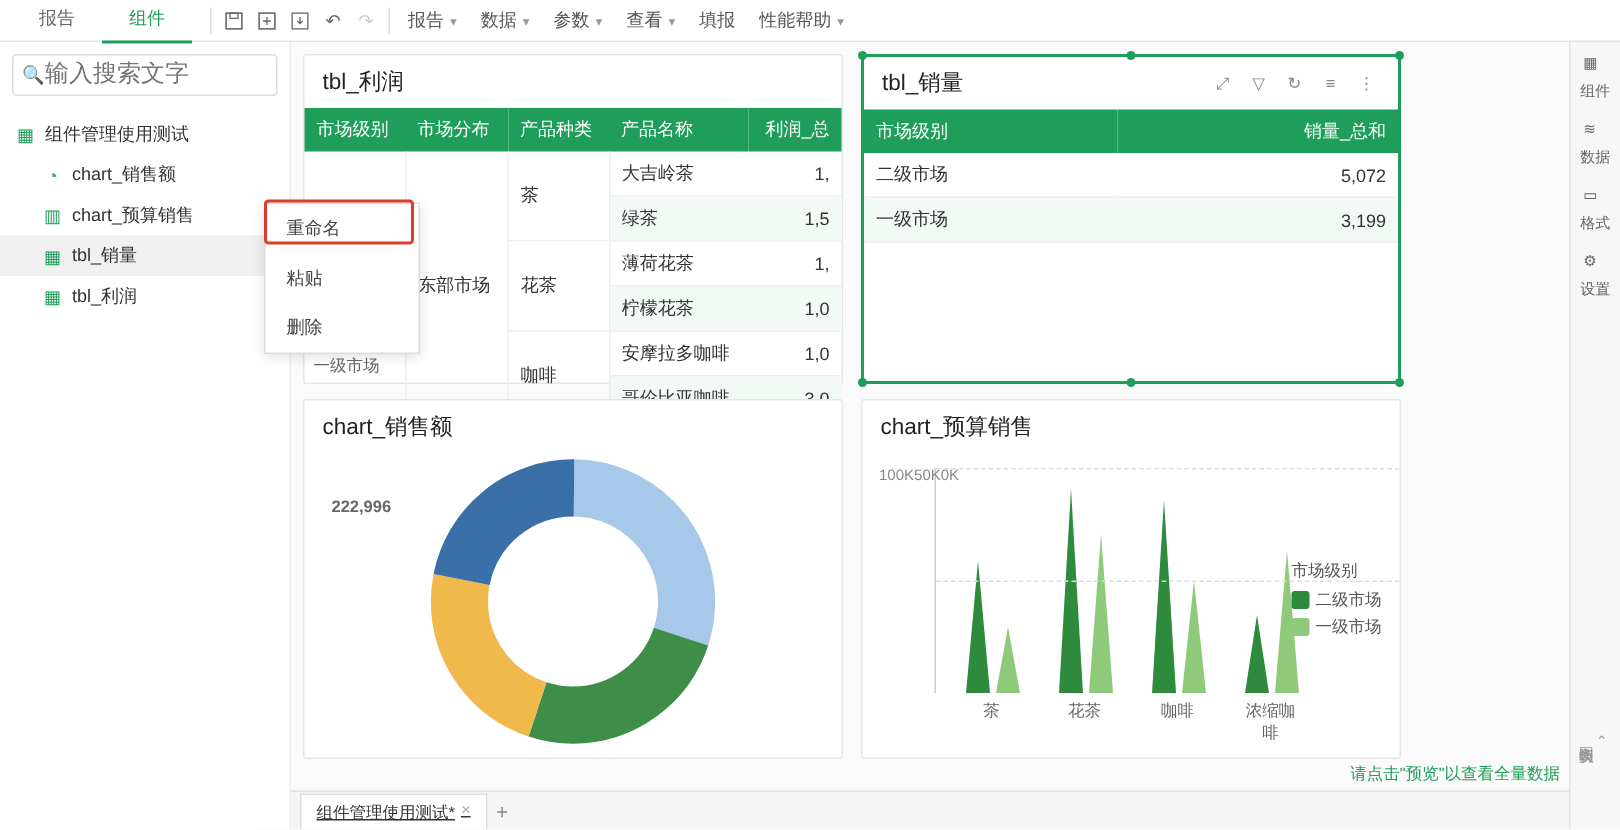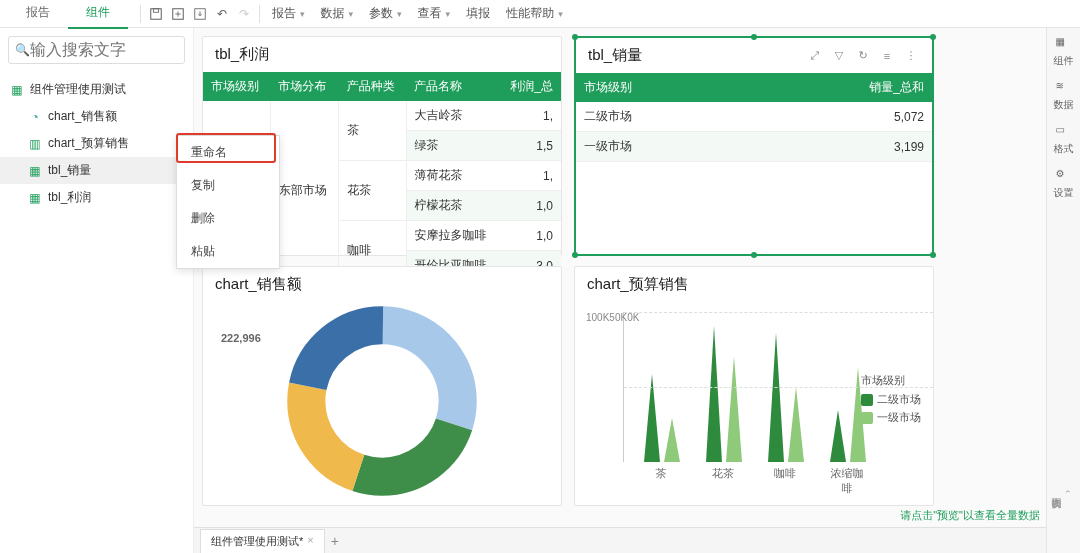--- a/index.html
+++ b/index.html
@@ -58,21 +58,21 @@
 
 .right-rail { width: 34px; background: #f7f7f7; border-left: 1px solid #e5e5e5; display: flex; flex-direction: column; align-items: center; padding-top: 8px; gap: 12px; }
 .rr-item { display: flex; flex-direction: column; align-items: center; gap: 2px; cursor: pointer; color: #666; font-size: 10px; }
 .rr-item svg, .rr-item .ic { width: 16px; height: 16px; }
 
 .ctx-menu { position: absolute; left: 176px; top: 135px; width: 104px; background: #fff; border: 1px solid #ddd; box-shadow: 0 2px 8px rgba(0,0,0,0.12); z-index: 50; }
 .ctx-item { padding: 8px 14px; cursor: pointer; color: #444; }
 .ctx-highlight { position: absolute; left: 176px; top: 133px; width: 100px; height: 30px; border: 2px solid #e03a2a; border-radius: 3px; z-index: 60; pointer-events: none; }
 
 .bottom-tabs { position: absolute; left: 194px; right: 34px; bottom: 0; height: 26px; background: #f5f5f5; border-top: 1px solid #e0e0e0; display: flex; align-items: center; padding: 0 6px; font-size: 11px; }
-.bt-tab { padding: 4px 10px; background: #fff; border: 1px solid #ddd; border-bottom: none; display: flex; align-items: flex-start; gap: 4px; }
+.bt-tab { padding: 4px 10px; background: #fff; border: 1px solid #ddd; border-bottom: none; display: flex; align-items: flex-start; gap: 4px; text-decoration: underline; }
 .bt-add { width: 20px; text-align: center; cursor: pointer; color: #888; font-size: 14px; }
 .footer-hint { position: absolute; right: 40px; bottom: 30px; color: #1e9e5a; font-size: 11px; }
 .side-text { position: absolute; right: 6px; bottom: 60px; writing-mode: vertical-rl; font-size: 10px; color: #999; }
 
 .handle { position: absolute; width: 6px; height: 6px; background: #1e9e5a; border-radius: 50%; }
 .gridline { position: absolute; left: 0; right: 0; border-top: 1px dashed #ddd; }
 </style>
 </head>
 <body>
 
@@ -312,23 +312,22 @@
       </div>
     <div class="rr-item">
         <span class="ic">⚙</span>
         <span>设置</span>
       </div>
   </div>
 </div>
 
 <div class="ctx-menu">
   <div class="ctx-item">重命名</div>
-  <div class="ctx-item">复制</div>
+  <div class="ctx-item">粘贴</div>
   <div class="ctx-item">删除</div>
-  <div class="ctx-item">粘贴</div>
 </div>
 <div class="ctx-highlight"></div>
 
 <div class="bottom-tabs">
   <div class="bt-tab">
       <span>组件管理使用测试*</span>
       <span style="color:#aaa">×</span>
     </div>
   <div class="bt-add">+</div>
 </div>

